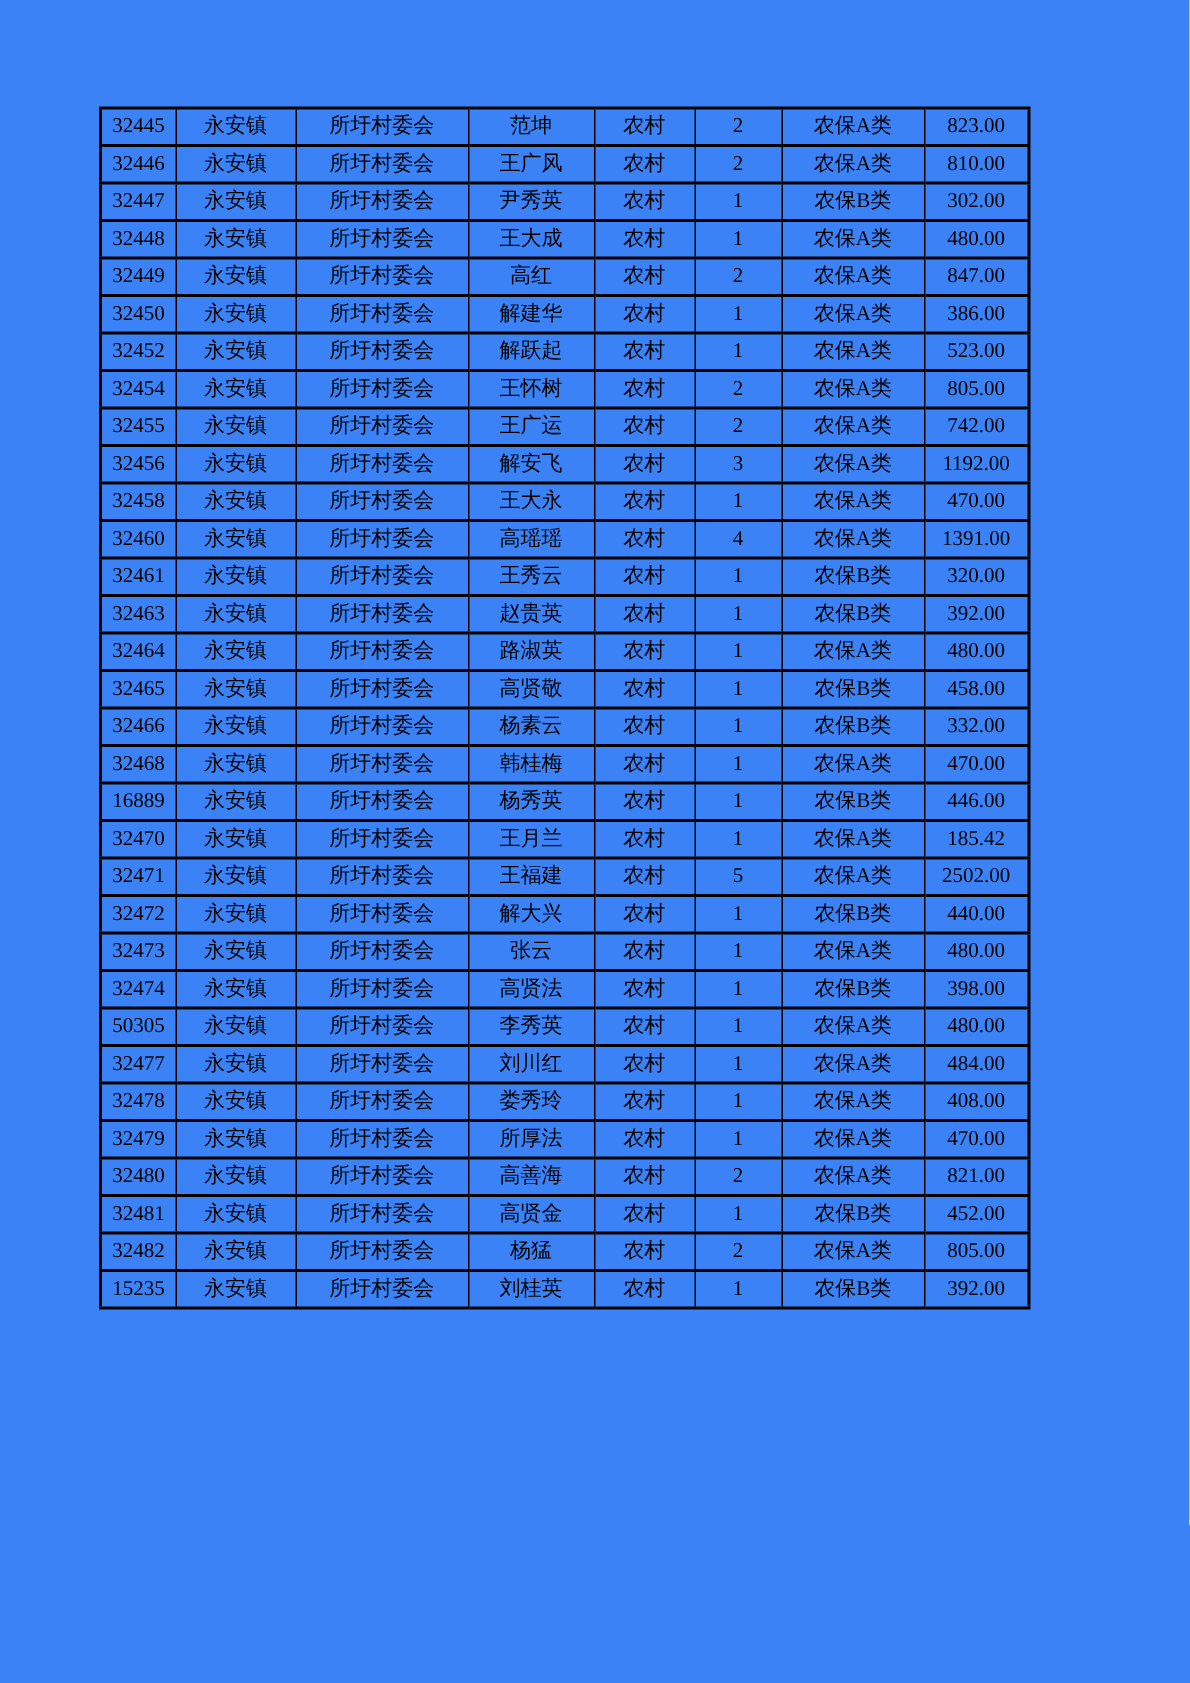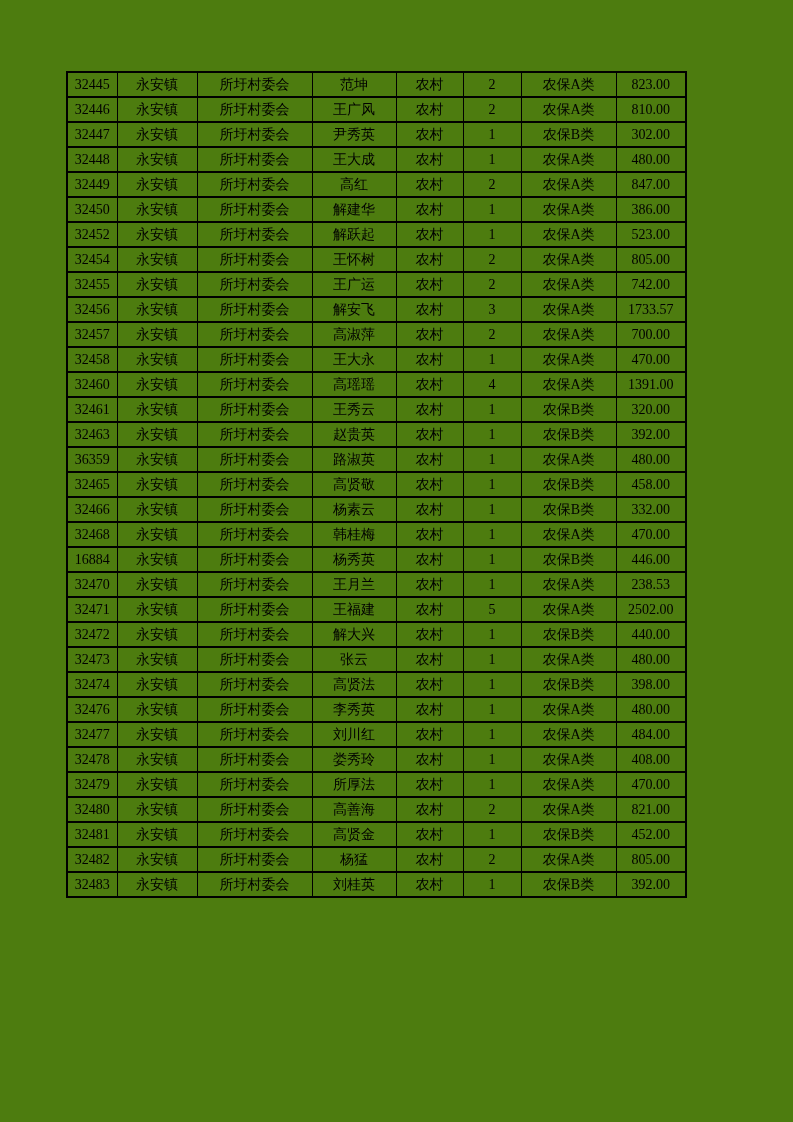--- a/index.html
+++ b/index.html
@@ -4,21 +4,21 @@
 <style>
   html, body {
     margin: 0;
     padding: 0;
     background: #ffffff;
   }
   .page {
     position: relative;
     width: 793px;
     height: 1122px;
-    background: #4d7c0f;
+    background: #3b82f6;
     font-family: "Liberation Serif", "DejaVu Serif", serif;
     color: #000000;
     overflow: hidden;
   }
   table.data-table {
     position: absolute;
     left: 66px;
     top: 71px;
     border-collapse: collapse;
     table-layout: fixed;
@@ -154,31 +154,21 @@
           <td>742.00</td>
         </tr>
         <tr>
           <td>32456</td>
           <td>永安镇</td>
           <td>所圩村委会</td>
           <td>解安飞</td>
           <td>农村</td>
           <td>3</td>
           <td>农保A类</td>
-          <td>1733.57</td>
-        </tr>
-        <tr>
-          <td>32457</td>
-          <td>永安镇</td>
-          <td>所圩村委会</td>
-          <td>高淑萍</td>
-          <td>农村</td>
-          <td>2</td>
-          <td>农保A类</td>
-          <td>700.00</td>
+          <td>1192.00</td>
         </tr>
         <tr>
           <td>32458</td>
           <td>永安镇</td>
           <td>所圩村委会</td>
           <td>王大永</td>
           <td>农村</td>
           <td>1</td>
           <td>农保A类</td>
           <td>470.00</td>
@@ -207,21 +197,21 @@
           <td>32463</td>
           <td>永安镇</td>
           <td>所圩村委会</td>
           <td>赵贵英</td>
           <td>农村</td>
           <td>1</td>
           <td>农保B类</td>
           <td>392.00</td>
         </tr>
         <tr>
-          <td>36359</td>
+          <td>32464</td>
           <td>永安镇</td>
           <td>所圩村委会</td>
           <td>路淑英</td>
           <td>农村</td>
           <td>1</td>
           <td>农保A类</td>
           <td>480.00</td>
         </tr>
         <tr>
           <td>32465</td>
@@ -247,38 +237,38 @@
           <td>32468</td>
           <td>永安镇</td>
           <td>所圩村委会</td>
           <td>韩桂梅</td>
           <td>农村</td>
           <td>1</td>
           <td>农保A类</td>
           <td>470.00</td>
         </tr>
         <tr>
-          <td>16884</td>
+          <td>16889</td>
           <td>永安镇</td>
           <td>所圩村委会</td>
           <td>杨秀英</td>
           <td>农村</td>
           <td>1</td>
           <td>农保B类</td>
           <td>446.00</td>
         </tr>
         <tr>
           <td>32470</td>
           <td>永安镇</td>
           <td>所圩村委会</td>
           <td>王月兰</td>
           <td>农村</td>
           <td>1</td>
           <td>农保A类</td>
-          <td>238.53</td>
+          <td>185.42</td>
         </tr>
         <tr>
           <td>32471</td>
           <td>永安镇</td>
           <td>所圩村委会</td>
           <td>王福建</td>
           <td>农村</td>
           <td>5</td>
           <td>农保A类</td>
           <td>2502.00</td>
@@ -307,21 +297,21 @@
           <td>32474</td>
           <td>永安镇</td>
           <td>所圩村委会</td>
           <td>高贤法</td>
           <td>农村</td>
           <td>1</td>
           <td>农保B类</td>
           <td>398.00</td>
         </tr>
         <tr>
-          <td>32476</td>
+          <td>50305</td>
           <td>永安镇</td>
           <td>所圩村委会</td>
           <td>李秀英</td>
           <td>农村</td>
           <td>1</td>
           <td>农保A类</td>
           <td>480.00</td>
         </tr>
         <tr>
           <td>32477</td>
@@ -377,21 +367,21 @@
           <td>32482</td>
           <td>永安镇</td>
           <td>所圩村委会</td>
           <td>杨猛</td>
           <td>农村</td>
           <td>2</td>
           <td>农保A类</td>
           <td>805.00</td>
         </tr>
         <tr>
-          <td>32483</td>
+          <td>15235</td>
           <td>永安镇</td>
           <td>所圩村委会</td>
           <td>刘桂英</td>
           <td>农村</td>
           <td>1</td>
           <td>农保B类</td>
           <td>392.00</td>
         </tr>
       </tbody>
   </table>

